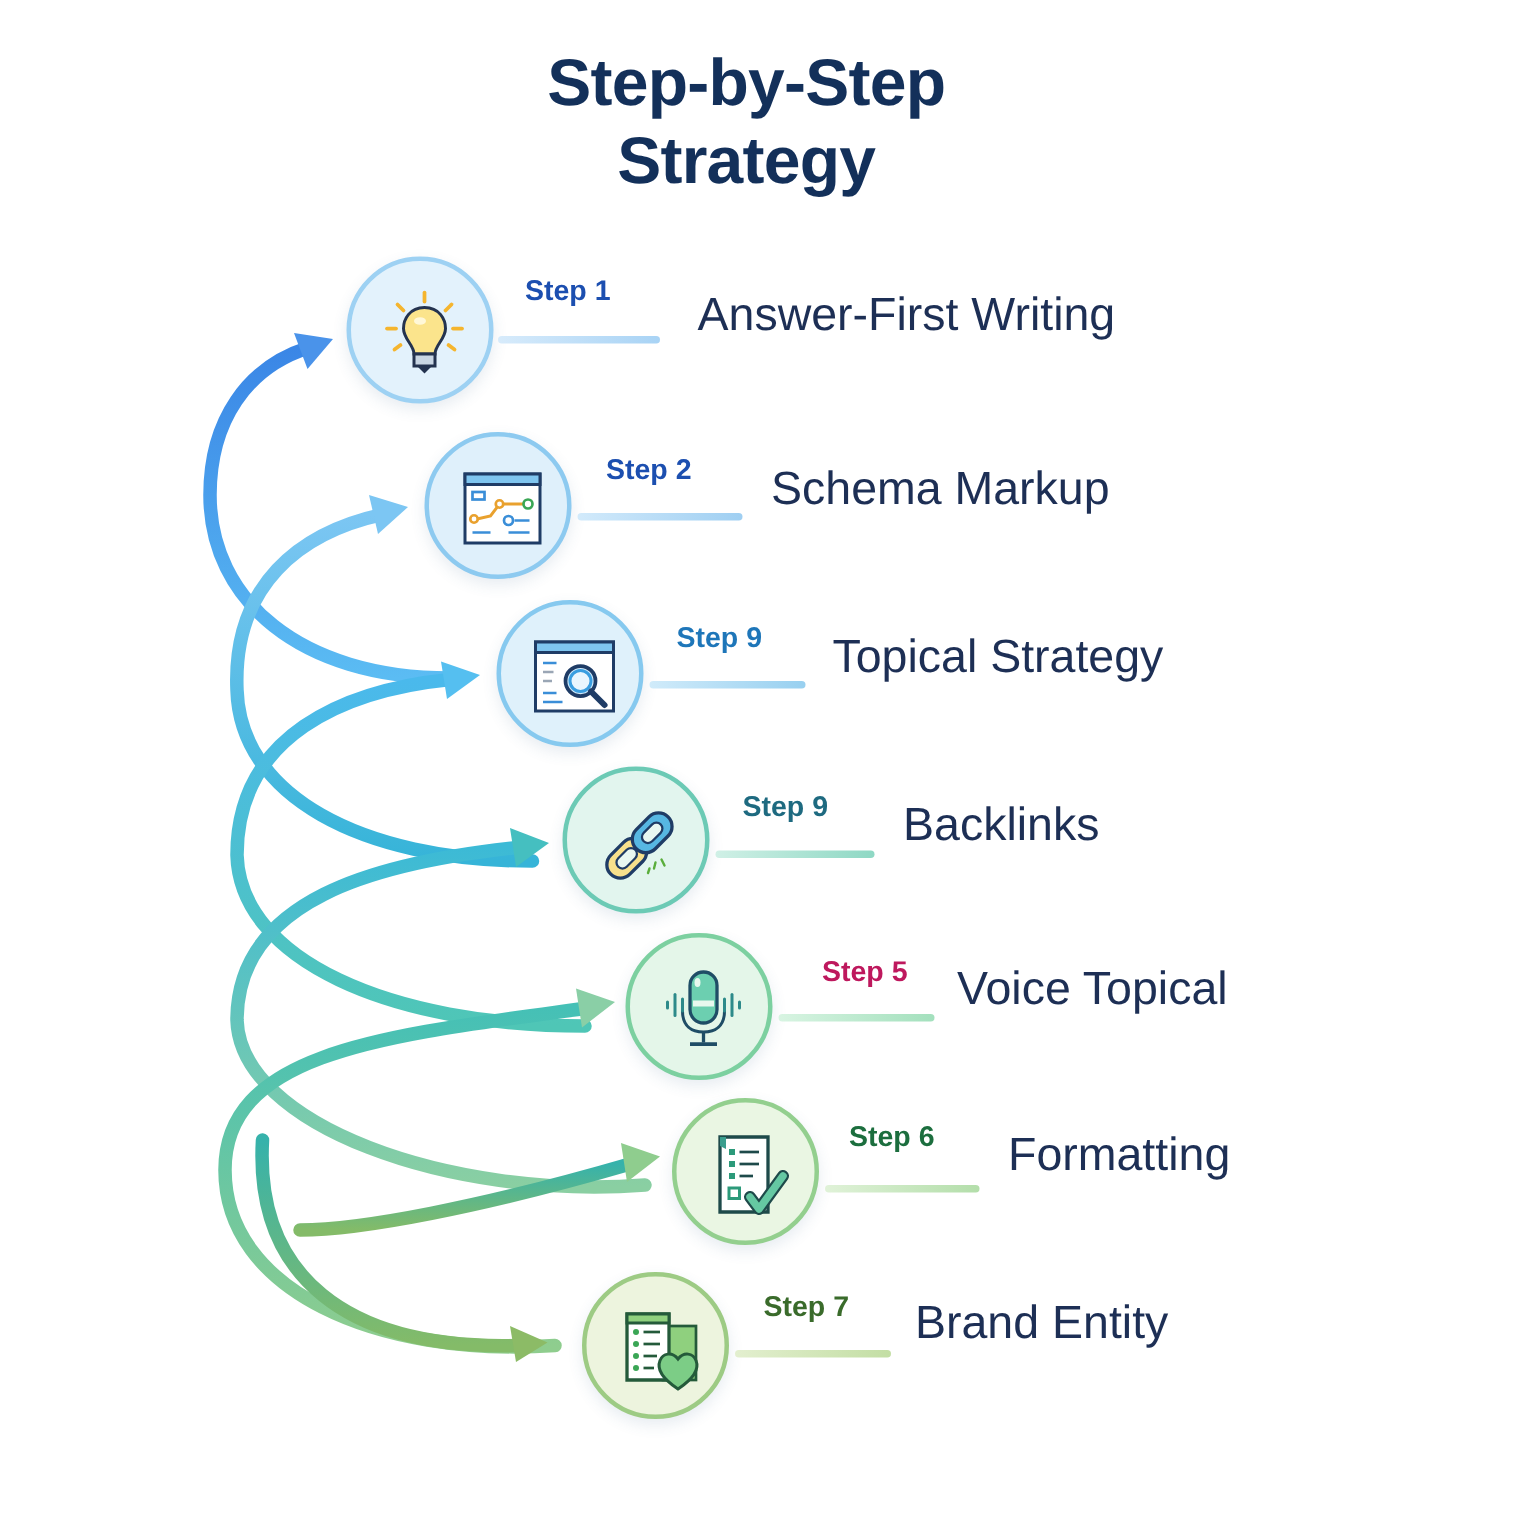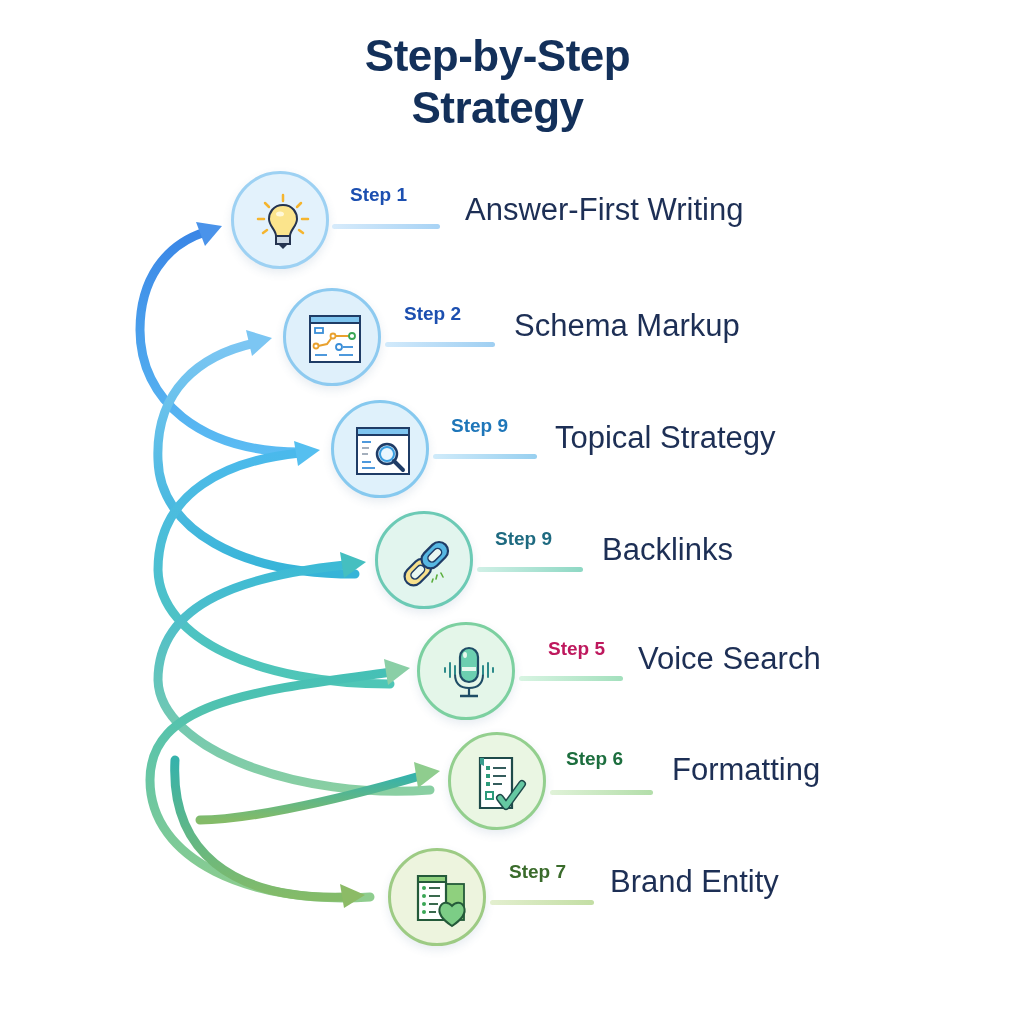--- a/index.html
+++ b/index.html
@@ -187,21 +187,21 @@
           <line x1="11" y1="19" x2="11" y2="33"></line>
           <line x1="16" y1="22" x2="16" y2="30"></line>
         <line x1="44" y1="22" x2="44" y2="30"></line>
           <line x1="49" y1="19" x2="49" y2="33"></line>
           <line x1="54" y1="24" x2="54" y2="28"></line>
       </g>
     </svg>
   </div>
   <div class="connector" style="left:519px;top:676px;width:104px;background:linear-gradient(90deg,#d8f4e2,#a3e0bd);"></div>
   <div class="step-num" style="left:548px;top:638px;color:#be185d;">Step 5</div>
-  <div class="step-title" style="left:638px;top:641px;">Voice Search</div>
+  <div class="step-title" style="left:638px;top:641px;">Voice Topical</div>
 </div>
 
 <div class="step">
   <div class="circle" style="left:448px;top:732px;background:#eaf6e3;border-color:#93cf8e;">
     <svg width="60" height="60" viewBox="0 0 60 60">
       <path d="M10 4 L42 4 L42 54 L10 54 Z" fill="#ffffff" stroke="#1e4a4a" stroke-width="2.2"></path>
       <path d="M10 4 L14 4 L14 12 L10 10 Z" fill="#3a9e8e"></path>
       <g fill="#2c9a7a">
         <rect x="16" y="12" width="4" height="4"></rect>
           <rect x="16" y="20" width="4" height="4"></rect>

